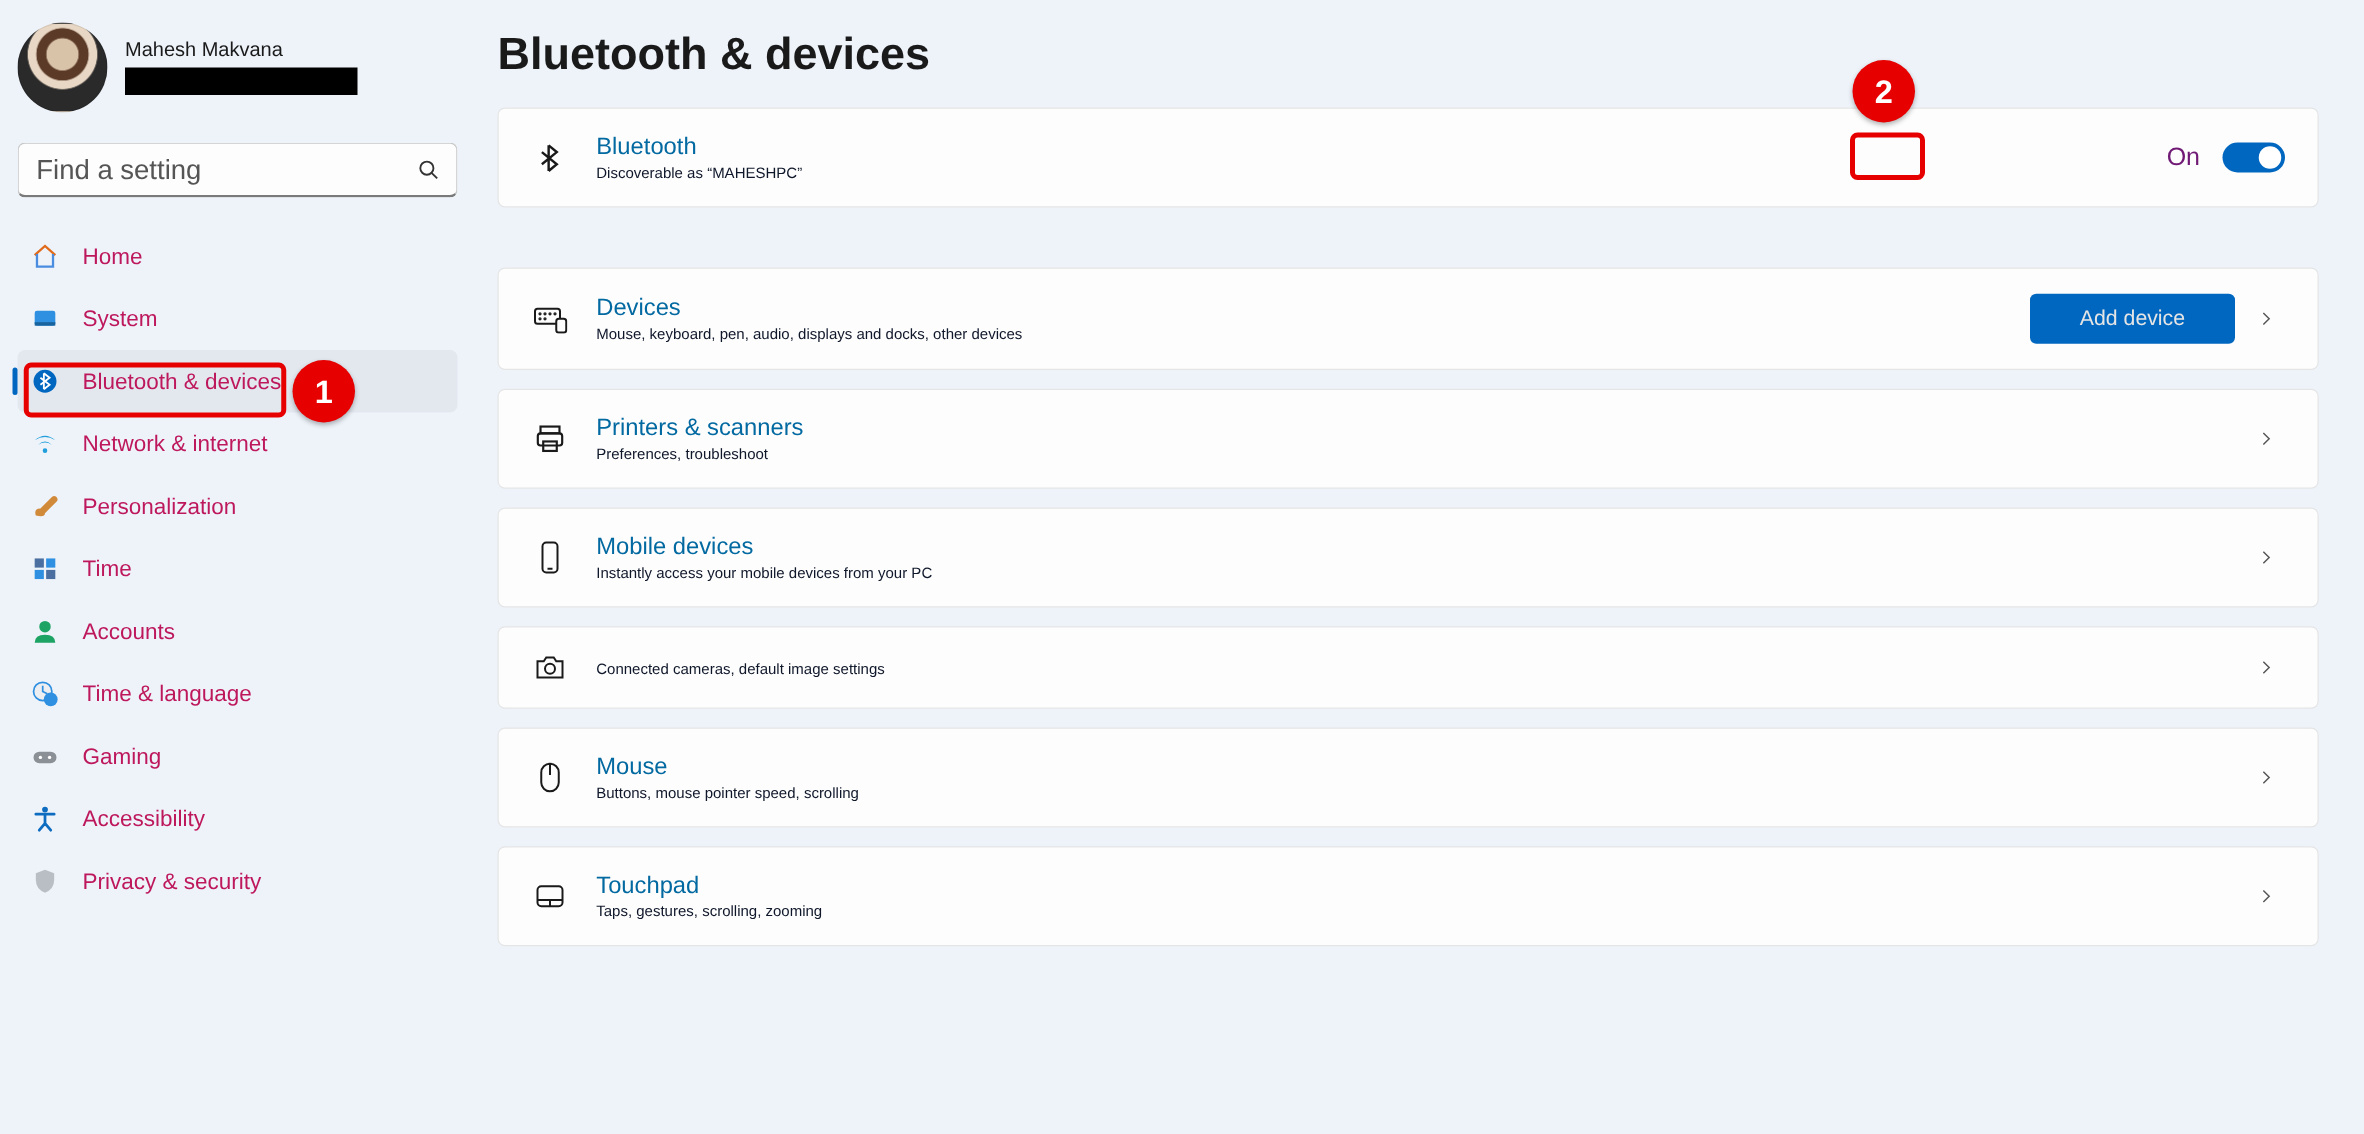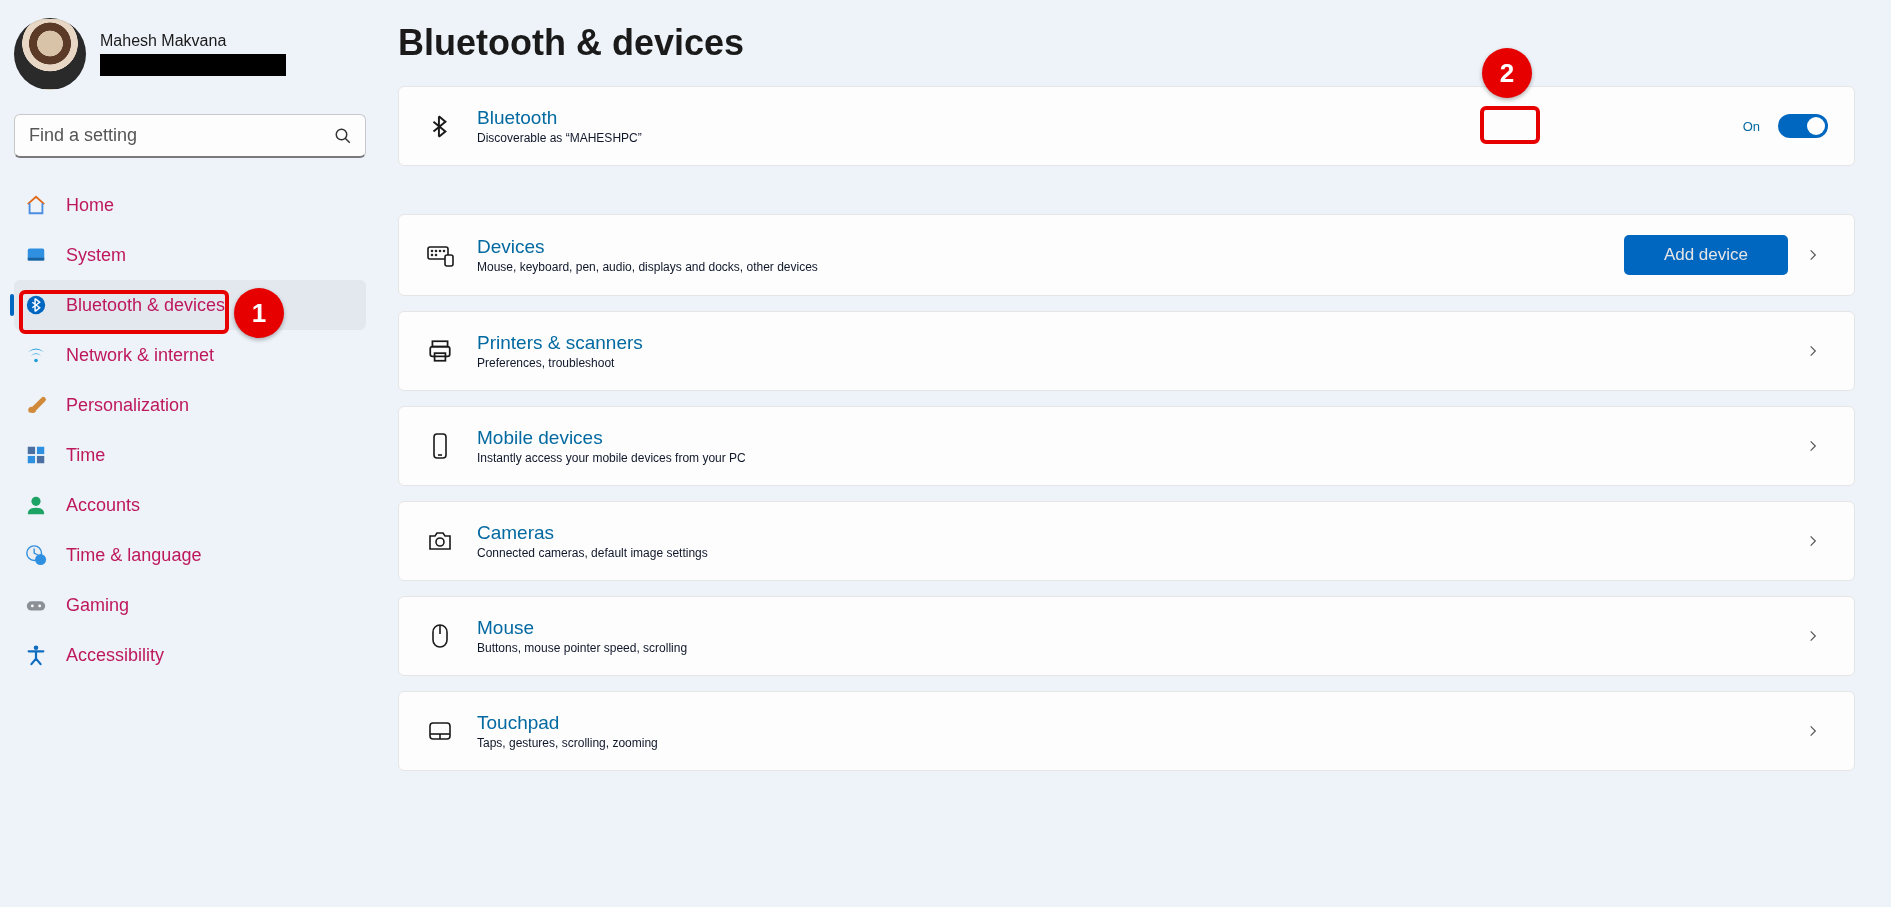--- a/index.html
+++ b/index.html
@@ -36,21 +36,21 @@
   position: relative;
   margin: 6px 0 22px 0;
 }
 .search-input {
   width: 100%;
   height: 44px;
   border: 1px solid #c8c8c8;
   border-bottom: 2px solid #7a7a7a;
   border-radius: 6px;
   background: #fdfdfd;
-  font-size: 18px;
+  font-size: 22px;
   padding: 0 44px 0 14px;
   color: #b91c1c;
 }
 .search-input::placeholder { color: #555; }
 .search-icon-pos {
   position: absolute;
   right: 14px;
   top: 50%;
   transform: translateY(-50%);
 }
@@ -96,21 +96,21 @@
   padding: 20px 26px;
   gap: 22px;
   margin-bottom: 15px;
 }
 .card.stacked { margin-bottom: 48px; }
 .card-icon { width: 30px; display: flex; align-items: center; justify-content: center; }
 .card-text { flex: 1; }
 .card-title { font-size: 19px; color: #0369a1; }
 .card-sub { font-size: 12px; color: #0f172a; margin-top: 2px; }
 .card-actions { display: flex; align-items: center; gap: 18px; }
-.toggle-label { font-size: 13px; color: #0369a1; }
+.toggle-label { font-size: 20px; color: #701a75; }
 .toggle {
   width: 50px;
   height: 24px;
   border-radius: 24px;
   background: #0067c0;
   position: relative;
 }
 .toggle::after {
   content: "";
   position: absolute;
@@ -270,20 +270,28 @@
     </div>
     <div class="nav-item">
       <span class="nav-icon">
         <svg width="22" height="22" viewBox="0 0 24 24">
             <circle cx="12" cy="4" r="2.5" fill="#0d6cc0"></circle>
             <path d="M4 8 L20 8 M12 8 V16 M12 16 L7 22 M12 16 L17 22" stroke="#0d6cc0" stroke-width="2.4" stroke-linecap="round"></path>
           </svg>
       </span>
       <span>Accessibility</span>
     </div>
+    <div class="nav-item">
+      <span class="nav-icon">
+        <svg width="22" height="22" viewBox="0 0 24 24">
+            <path d="M12 2 L20 5 V11 Q20 19 12 22 Q4 19 4 11 V5 Z" fill="#b9bec5"></path>
+          </svg>
+      </span>
+      <span>Privacy &amp; security</span>
+    </div>
   </nav>
 </aside>
 
 <main class="main">
   <h1 class="page-title">Bluetooth &amp; devices</h1>
 
   <div class="card stacked">
     <span class="card-icon">
       <svg width="26" height="26" viewBox="0 0 24 24" fill="none" stroke="#1a1a1a" stroke-width="1.8">
           <path d="M11 3 L17 8 L6 17 M6 8 L17 17 L11 22 M11 3 V22"></path>
@@ -364,21 +372,20 @@
   </div>
 
   <div class="card">
     <span class="card-icon">
       <svg width="26" height="24" viewBox="0 0 26 24" fill="none" stroke="#1a1a1a" stroke-width="1.6">
           <path d="M3 7 H8 L10 4 H16 L18 7 H23 V20 H3 Z"></path>
           <circle cx="13" cy="13" r="4"></circle>
         </svg>
     </span>
     <div class="card-text">
-      <div class="card-title">Cameras</div>
       <div class="card-sub">Connected cameras, default image settings</div>
     </div>
     <span class="chevron">
       <svg width="14" height="14" viewBox="0 0 24 24" fill="none" stroke="#555" stroke-width="2">
           <path d="M8 4 L16 12 L8 20"></path>
         </svg>
     </span>
   </div>
 
   <div class="card">

